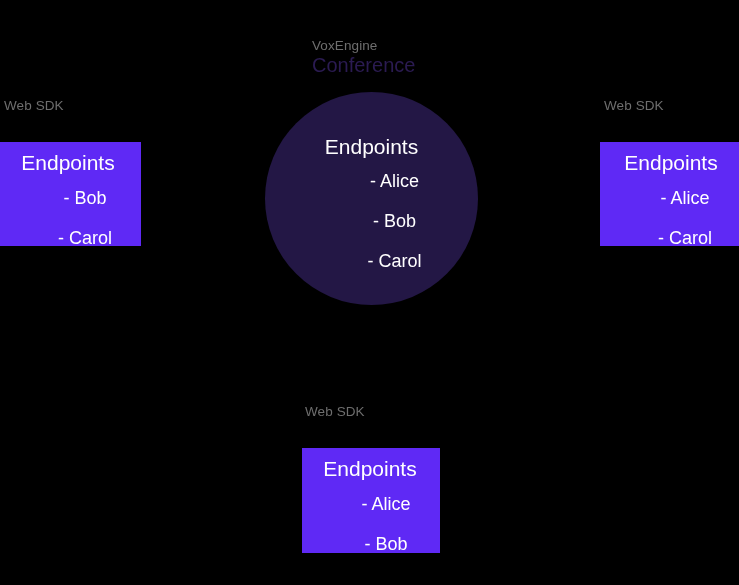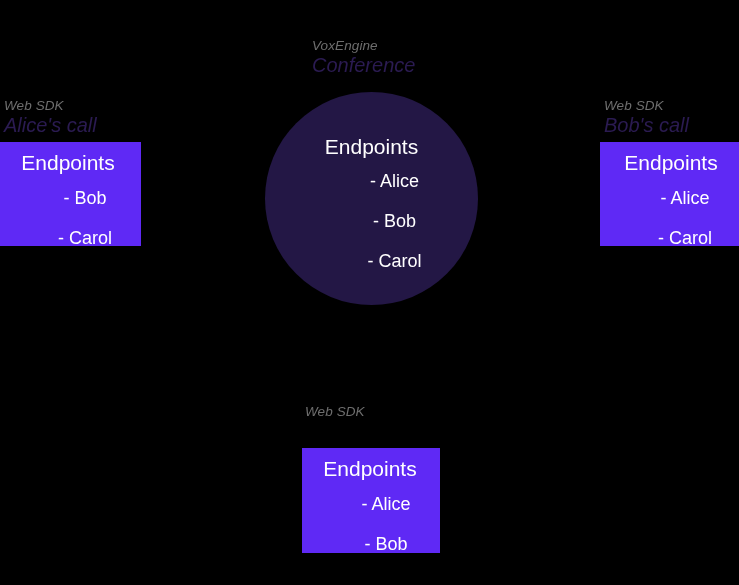--- a/index.html
+++ b/index.html
@@ -20,21 +20,20 @@
     position: absolute;
     inset: 0;
     background: #000000;
   }
 
   
   .group-label {
     position: absolute;
     line-height: 1;
     white-space: nowrap;
-    font-style: italic;
   }
   .group-label .kicker {
     display: block;
     font-size: 13.5px;
     color: #6e6e6e;
     letter-spacing: 0.1px;
     line-height: 1.05;
   }
   .group-label .title {
     display: block;
@@ -147,36 +146,34 @@
       <ul class="ep-list">
         <li class="ep-item">- Alice</li>
         <li class="ep-item">- Bob</li>
         <li class="ep-item">- Carol</li>
       </ul>
     </div>
   </div>
 
   <div class="group-label" id="label-alice">
     <span class="kicker">Web SDK</span>
-    <span class="title">Alice's call</span>
   </div>
 
   <div class="sdk-box" id="box-alice">
     <div class="box-inner">
       <div class="ep-heading">Endpoints</div>
       <ul class="ep-list">
         <li class="ep-item">- Bob</li>
         <li class="ep-item">- Carol</li>
       </ul>
     </div>
   </div>
 
   <div class="group-label" id="label-bob">
     <span class="kicker">Web SDK</span>
-    <span class="title">Bob's call</span>
   </div>
 
   <div class="sdk-box" id="box-bob">
     <div class="box-inner">
       <div class="ep-heading">Endpoints</div>
       <ul class="ep-list">
         <li class="ep-item">- Alice</li>
         <li class="ep-item">- Carol</li>
       </ul>
     </div>

